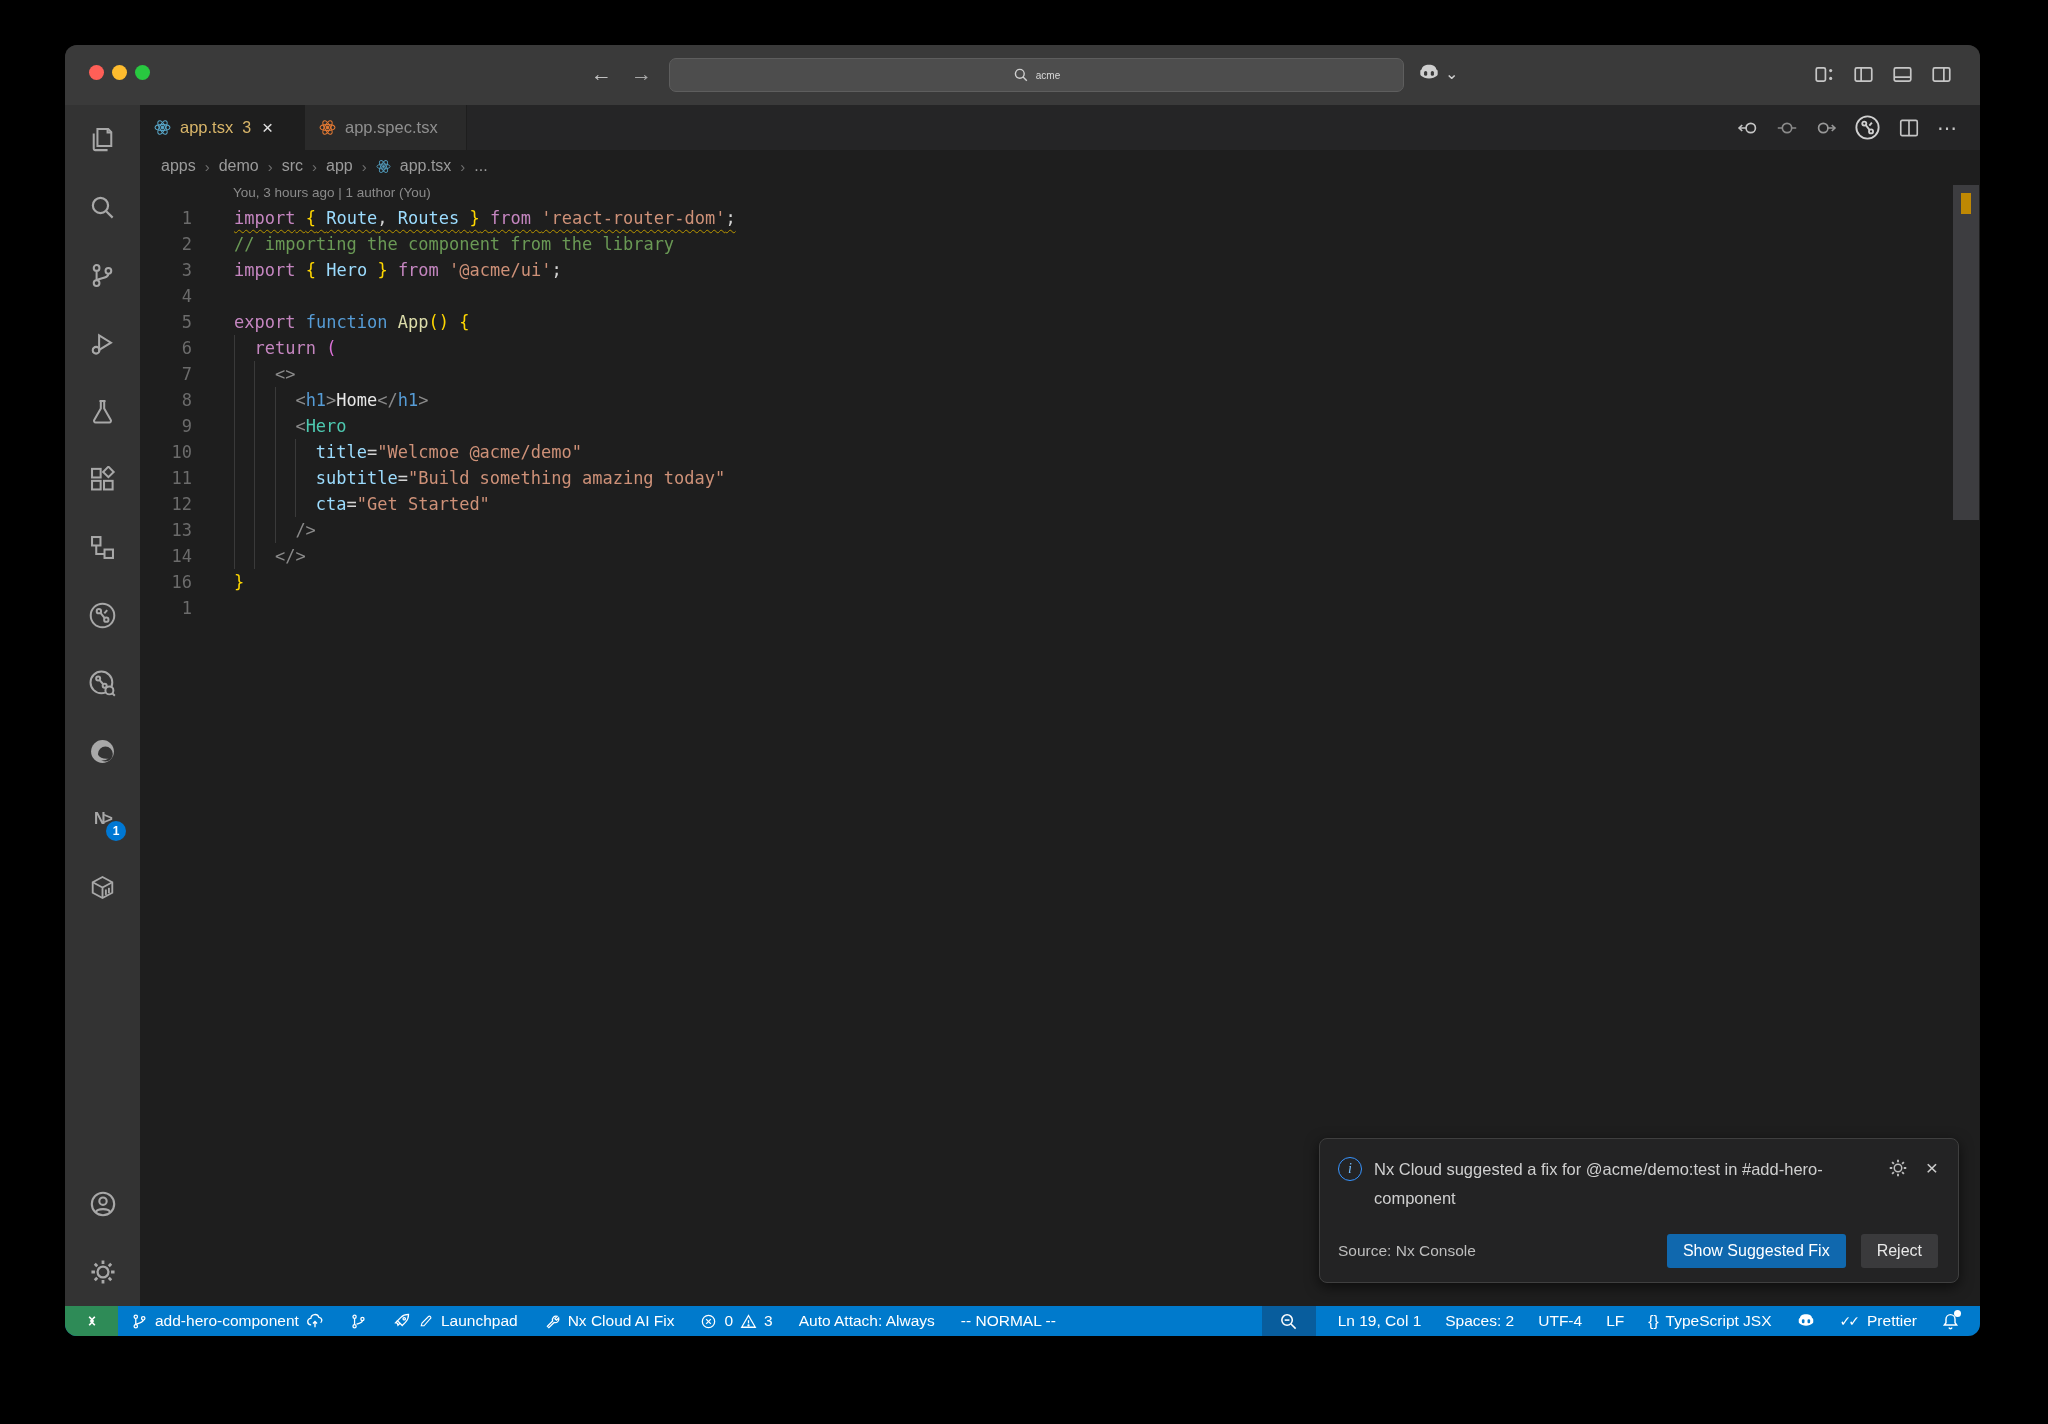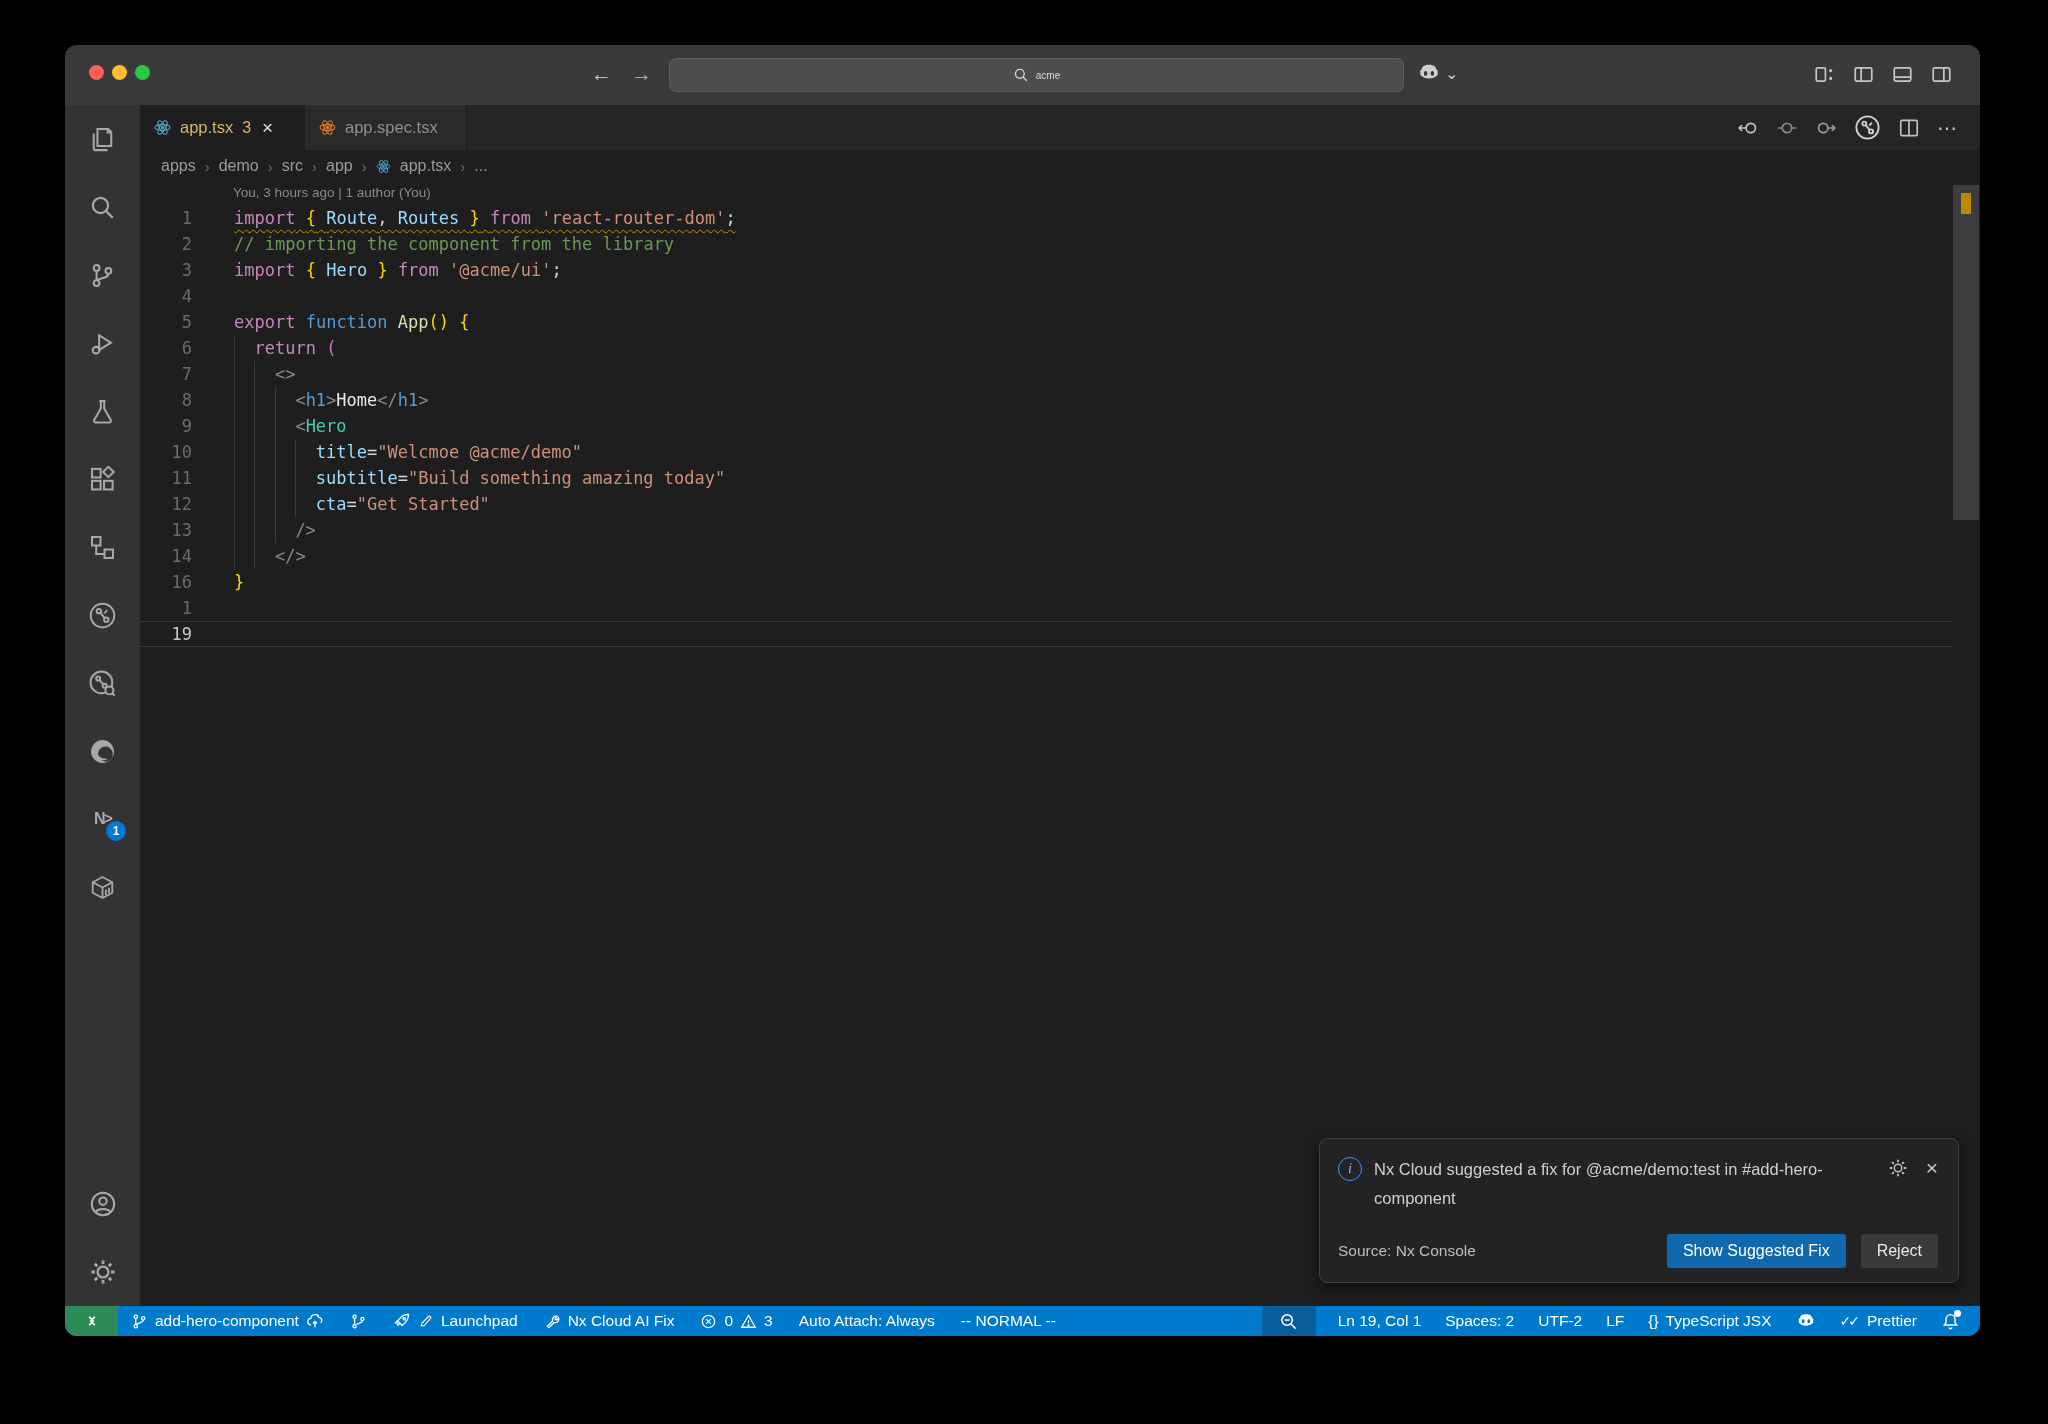--- a/index.html
+++ b/index.html
@@ -395,21 +395,20 @@
           <div class="cl"><span class="ln">7</span><span class="cw"><i class="guide" style="left: 0px;"></i><i class="guide" style="left: 20.46px;"></i><span class="ct" style="padding-left: 40.92px;"><span class="tk-ag">&lt;&gt;</span></span></span></div>
           <div class="cl"><span class="ln">8</span><span class="cw"><i class="guide" style="left: 0px;"></i><i class="guide" style="left: 20.46px;"></i><i class="guide" style="left: 40.92px;"></i><span class="ct" style="padding-left: 61.38px;"><span class="tk-ag">&lt;</span><span class="tk-tag">h1</span><span class="tk-ag">&gt;</span><span class="tk-tx">Home</span><span class="tk-ag">&lt;/</span><span class="tk-tag">h1</span><span class="tk-ag">&gt;</span></span></span></div>
           <div class="cl"><span class="ln">9</span><span class="cw"><i class="guide" style="left: 0px;"></i><i class="guide" style="left: 20.46px;"></i><i class="guide" style="left: 40.92px;"></i><span class="ct" style="padding-left: 61.38px;"><span class="tk-ag">&lt;</span><span class="tk-cp">Hero</span></span></span></div>
           <div class="cl"><span class="ln">10</span><span class="cw"><i class="guide" style="left: 0px;"></i><i class="guide" style="left: 20.46px;"></i><i class="guide" style="left: 40.92px;"></i><i class="guide" style="left: 61.38px;"></i><span class="ct" style="padding-left: 81.84px;"><span class="tk-at">title</span><span class="tk-p">=</span><span class="tk-s">"Welcmoe @acme/demo"</span></span></span></div>
           <div class="cl"><span class="ln">11</span><span class="cw"><i class="guide" style="left: 0px;"></i><i class="guide" style="left: 20.46px;"></i><i class="guide" style="left: 40.92px;"></i><i class="guide" style="left: 61.38px;"></i><span class="ct" style="padding-left: 81.84px;"><span class="tk-at">subtitle</span><span class="tk-p">=</span><span class="tk-s">"Build something amazing today"</span></span></span></div>
           <div class="cl"><span class="ln">12</span><span class="cw"><i class="guide" style="left: 0px;"></i><i class="guide" style="left: 20.46px;"></i><i class="guide" style="left: 40.92px;"></i><i class="guide" style="left: 61.38px;"></i><span class="ct" style="padding-left: 81.84px;"><span class="tk-at">cta</span><span class="tk-p">=</span><span class="tk-s">"Get Started"</span></span></span></div>
           <div class="cl"><span class="ln">13</span><span class="cw"><i class="guide" style="left: 0px;"></i><i class="guide" style="left: 20.46px;"></i><i class="guide" style="left: 40.92px;"></i><span class="ct" style="padding-left: 61.38px;"><span class="tk-ag">/&gt;</span></span></span></div>
           <div class="cl"><span class="ln">14</span><span class="cw"><i class="guide" style="left: 0px;"></i><i class="guide" style="left: 20.46px;"></i><span class="ct" style="padding-left: 40.92px;"><span class="tk-ag">&lt;/&gt;</span></span></span></div>
           <div class="cl"><span class="ln">16</span><span class="cw"><span class="ct" style="padding-left: 0px;"><span class="tk-b1">}</span></span></span></div>
           <div class="cl"><span class="ln">1</span><span class="cw"><span class="ct" style="padding-left: 0px;"></span></span></div>
-          <div class="cl active"><span class="ln">19</span><span class="cw"><span class="ct" style="padding-left: 0px;"></span></span></div>
         </div>
     <div class="scrollbar">
       <div class="sb-thumb"></div>
       <div class="sb-mark"></div>
     </div>
   </div>
 
   <div class="toast">
     <div class="toast-head">
       <span class="info-ic">i</span>
@@ -527,21 +526,21 @@
           </span>
     </div>
     <div class="sb-right">
       <div class="sb-item">
             <span>Ln 19, Col 1</span>
           </div>
       <div class="sb-item">
             <span>Spaces: 2</span>
           </div>
       <div class="sb-item">
-            <span>UTF-2</span>
+            <span>UTF-4</span>
           </div>
       <div class="sb-item">
             <span>LF</span>
           </div>
       <div class="sb-item">
             <span>{}</span>
             <span>TypeScript JSX</span>
           </div>
       <div class="sb-item">
         <span class="icn">

